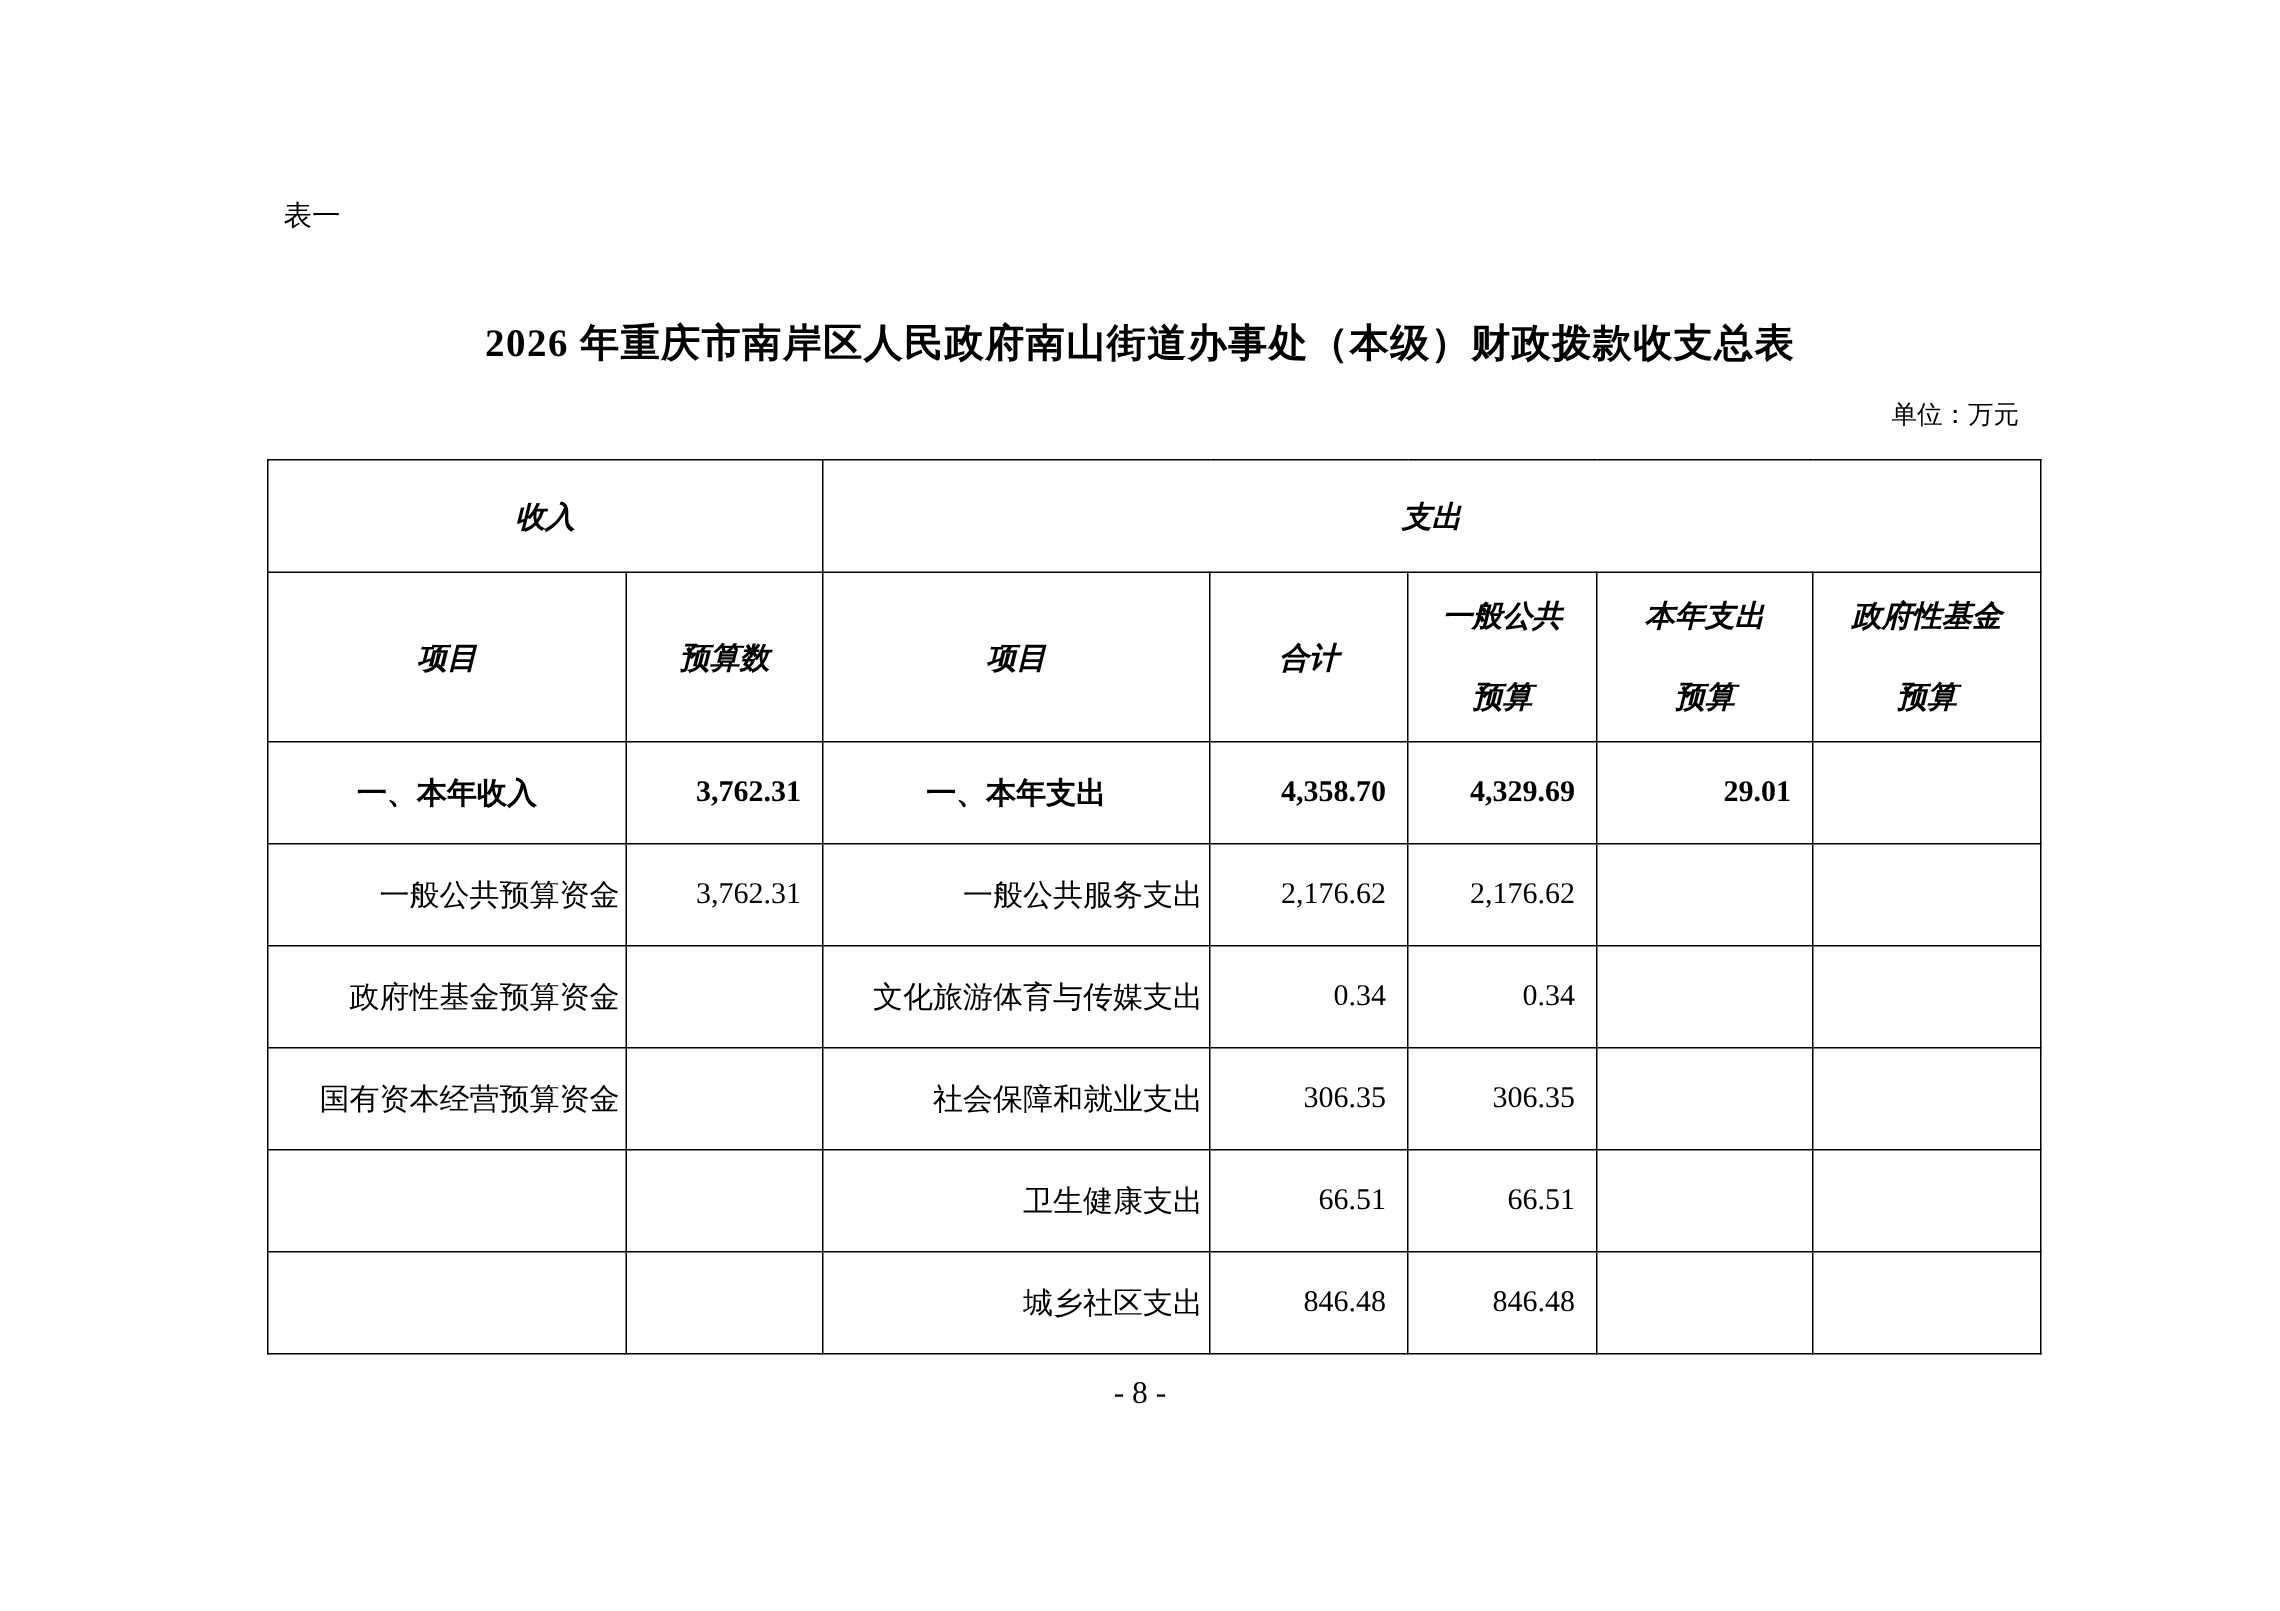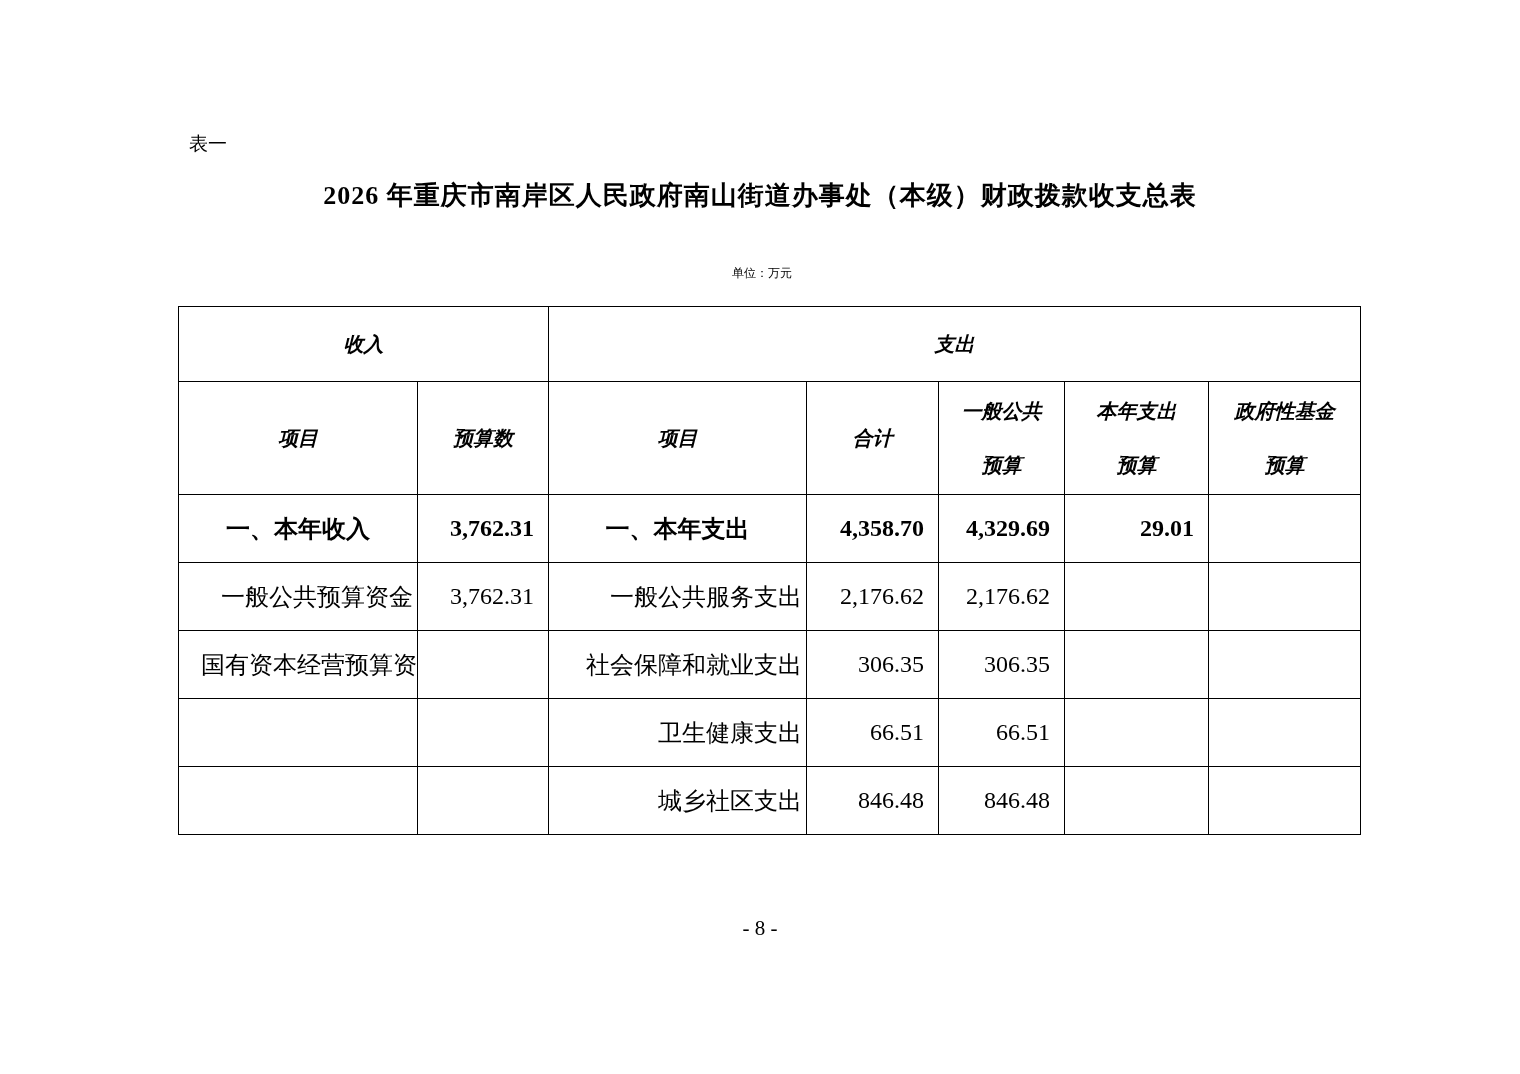--- a/index.html
+++ b/index.html
@@ -8,28 +8,28 @@
     width: 1520px; height: 1074px;
     background: #ffffff; color: #000000;
     position: relative;
     font-family: "Liberation Serif", serif;
   }
   .table-label {
     position: absolute; left: 189px; top: 131px;
     font-size: 19px;
   }
   .doc-title {
-    position: absolute; left: 0; top: 178px; width: 1520px;
+    position: absolute; left: 0; top: 211px; width: 1520px;
     text-align: center;
     font-size: 26px; font-weight: bold; letter-spacing: 1px;
     font-family: "Liberation Serif", serif;
   }
   .unit-note {
     position: absolute; left: 178px; top: 265px; width: 1168px;
-    text-align: center; font-size: 12px;
+    text-align: right; font-size: 17px;
   }
   table.budget {
     position: absolute; left: 178px; top: 306px;
     border-collapse: collapse; table-layout: fixed;
     width: 1182px;
   }
   th, td {
     border: 1.5px solid #000;
     overflow: hidden;
     white-space: nowrap;
@@ -37,21 +37,21 @@
   }
   th {
     font-family: "Liberation Sans", sans-serif;
     font-weight: bold; font-size: 20px;
     text-align: center; padding: 0; font-style: italic;
   }
   th.group-head { height: 75px; }
   th.col-head  { height: 113px; }
   th.two-line div { line-height: 54px; }
   td {
-    font-size: 24px; height: 68px;
+    font-size: 20px; height: 68px;
     font-family: "Liberation Serif", serif;
     padding: 0;
   }
   td.item { text-align: right;  padding-left: 22px;  padding-right: 4px; }
   td.num  { text-align: right; padding-right: 14px; }
   tr.row-total td { font-weight: bold; }
   tr.row-total td.item { text-align: center; padding-left: 0; padding-right: 0; }
   .page-number {
     position: absolute; left: 0; top: 916px; width: 1520px;
     text-align: center; font-size: 21px;
@@ -110,20 +110,29 @@
     <tr>
       <td class="item">一般公共预算资金</td>
       <td class="num">3,762.31</td>
       <td class="item">一般公共服务支出</td>
       <td class="num">2,176.62</td>
       <td class="num">2,176.62</td>
       <td class="num"></td>
       <td class="num"></td>
     </tr>
     <tr>
+      <td class="item">政府性基金预算资金</td>
+      <td class="num"></td>
+      <td class="item">文化旅游体育与传媒支出</td>
+      <td class="num">0.34</td>
+      <td class="num">0.34</td>
+      <td class="num"></td>
+      <td class="num"></td>
+    </tr>
+    <tr>
       <td class="item">国有资本经营预算资金</td>
       <td class="num"></td>
       <td class="item">社会保障和就业支出</td>
       <td class="num">306.35</td>
       <td class="num">306.35</td>
       <td class="num"></td>
       <td class="num"></td>
     </tr>
     <tr>
       <td class="item"></td>

